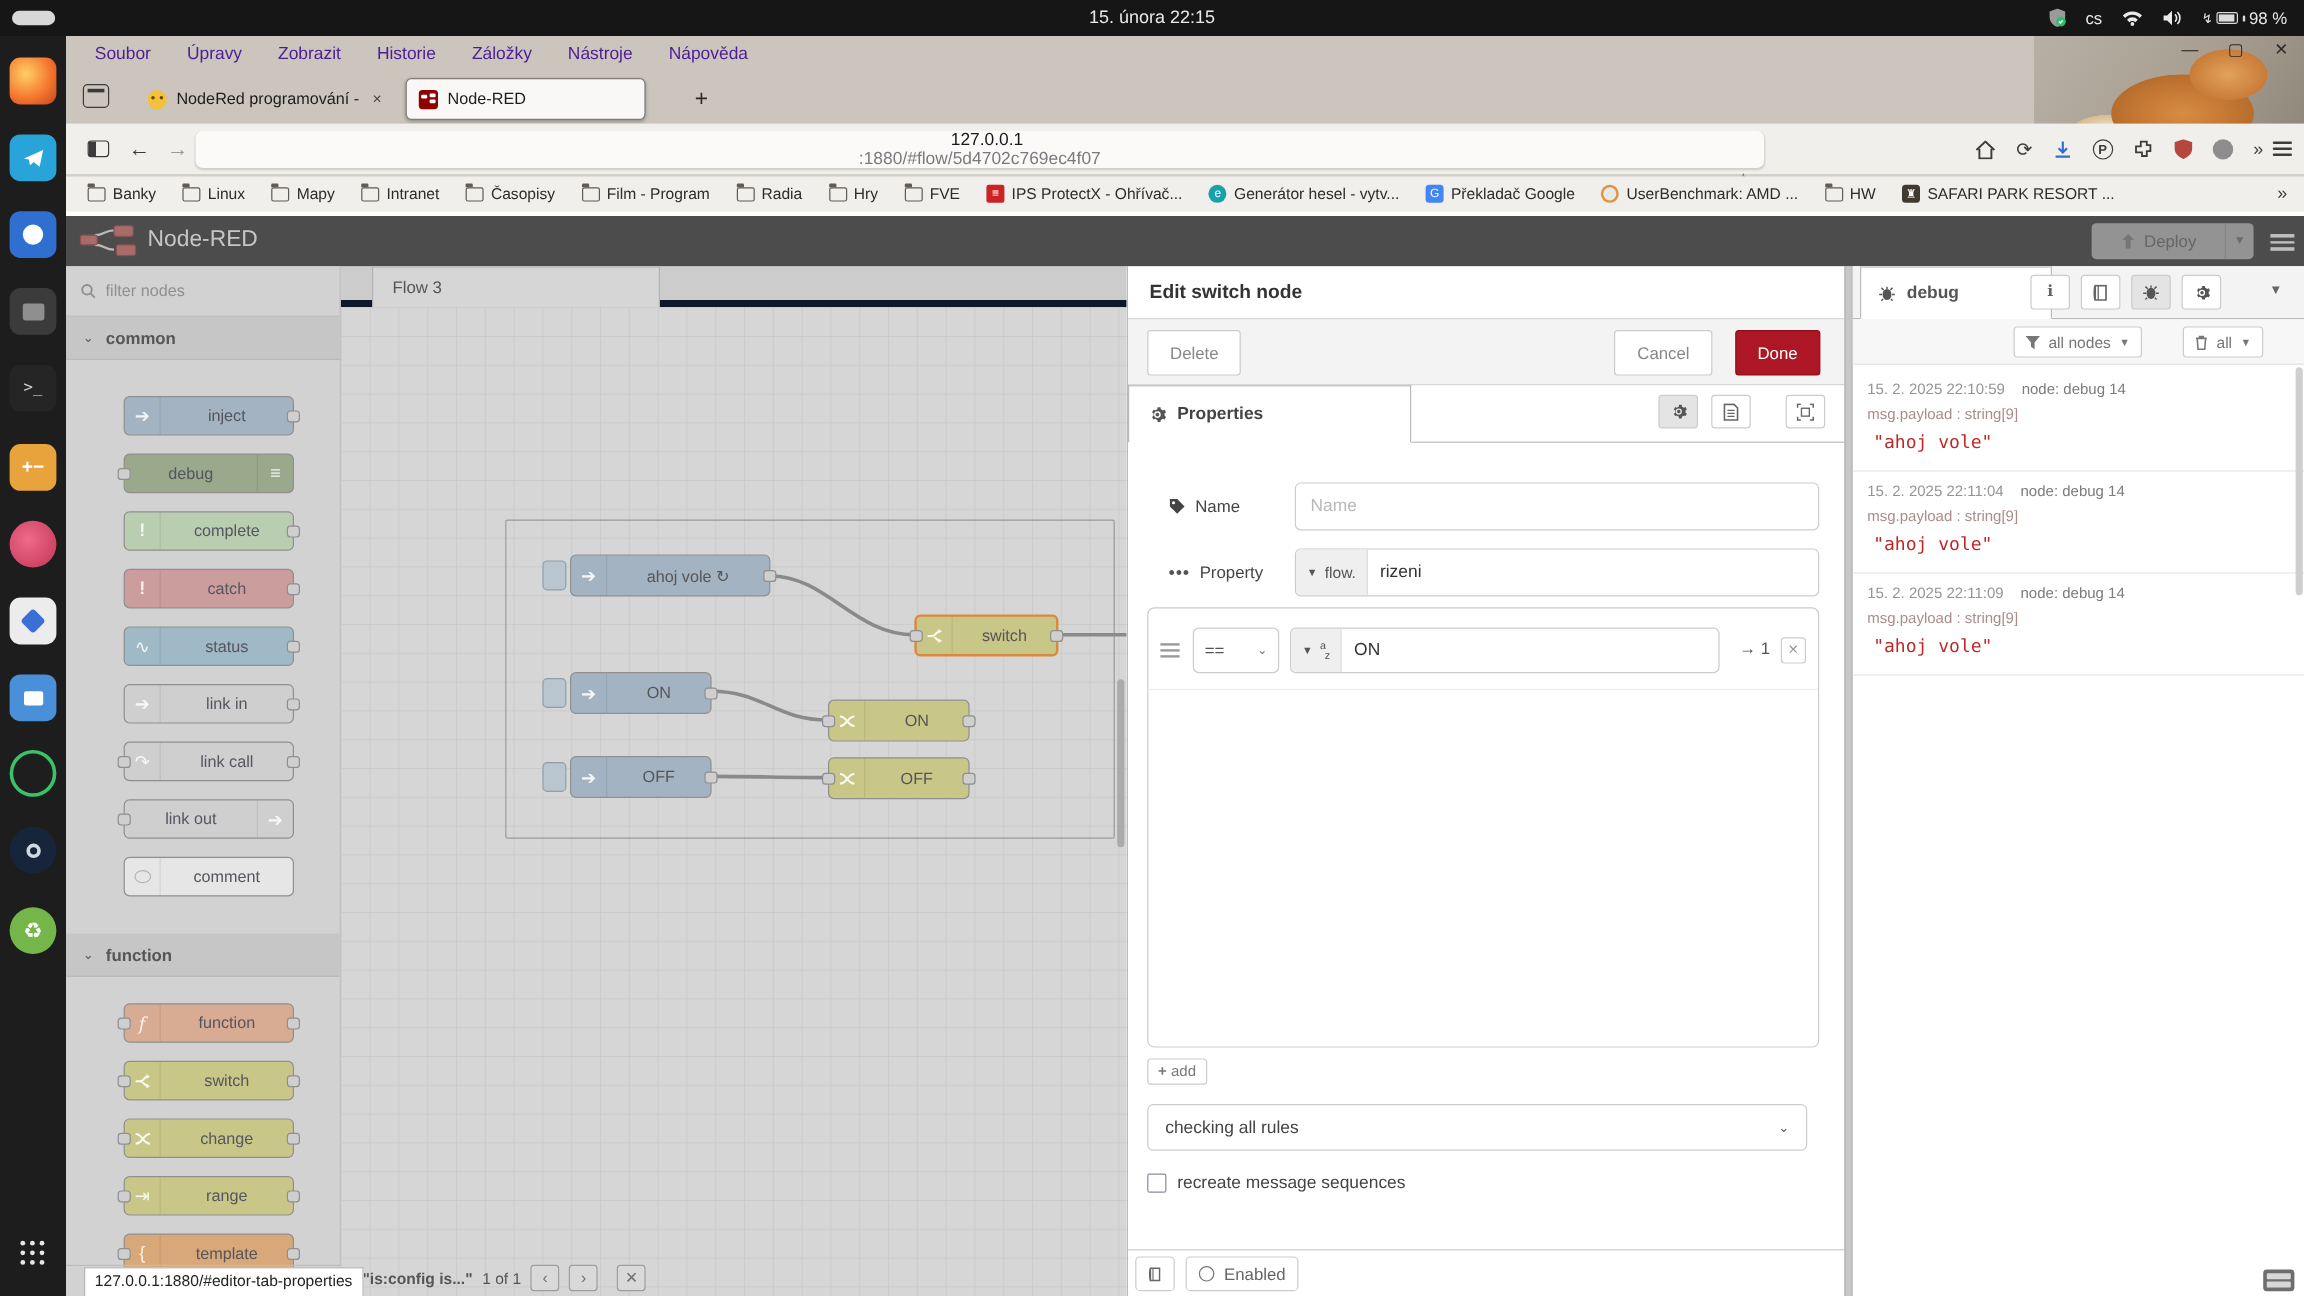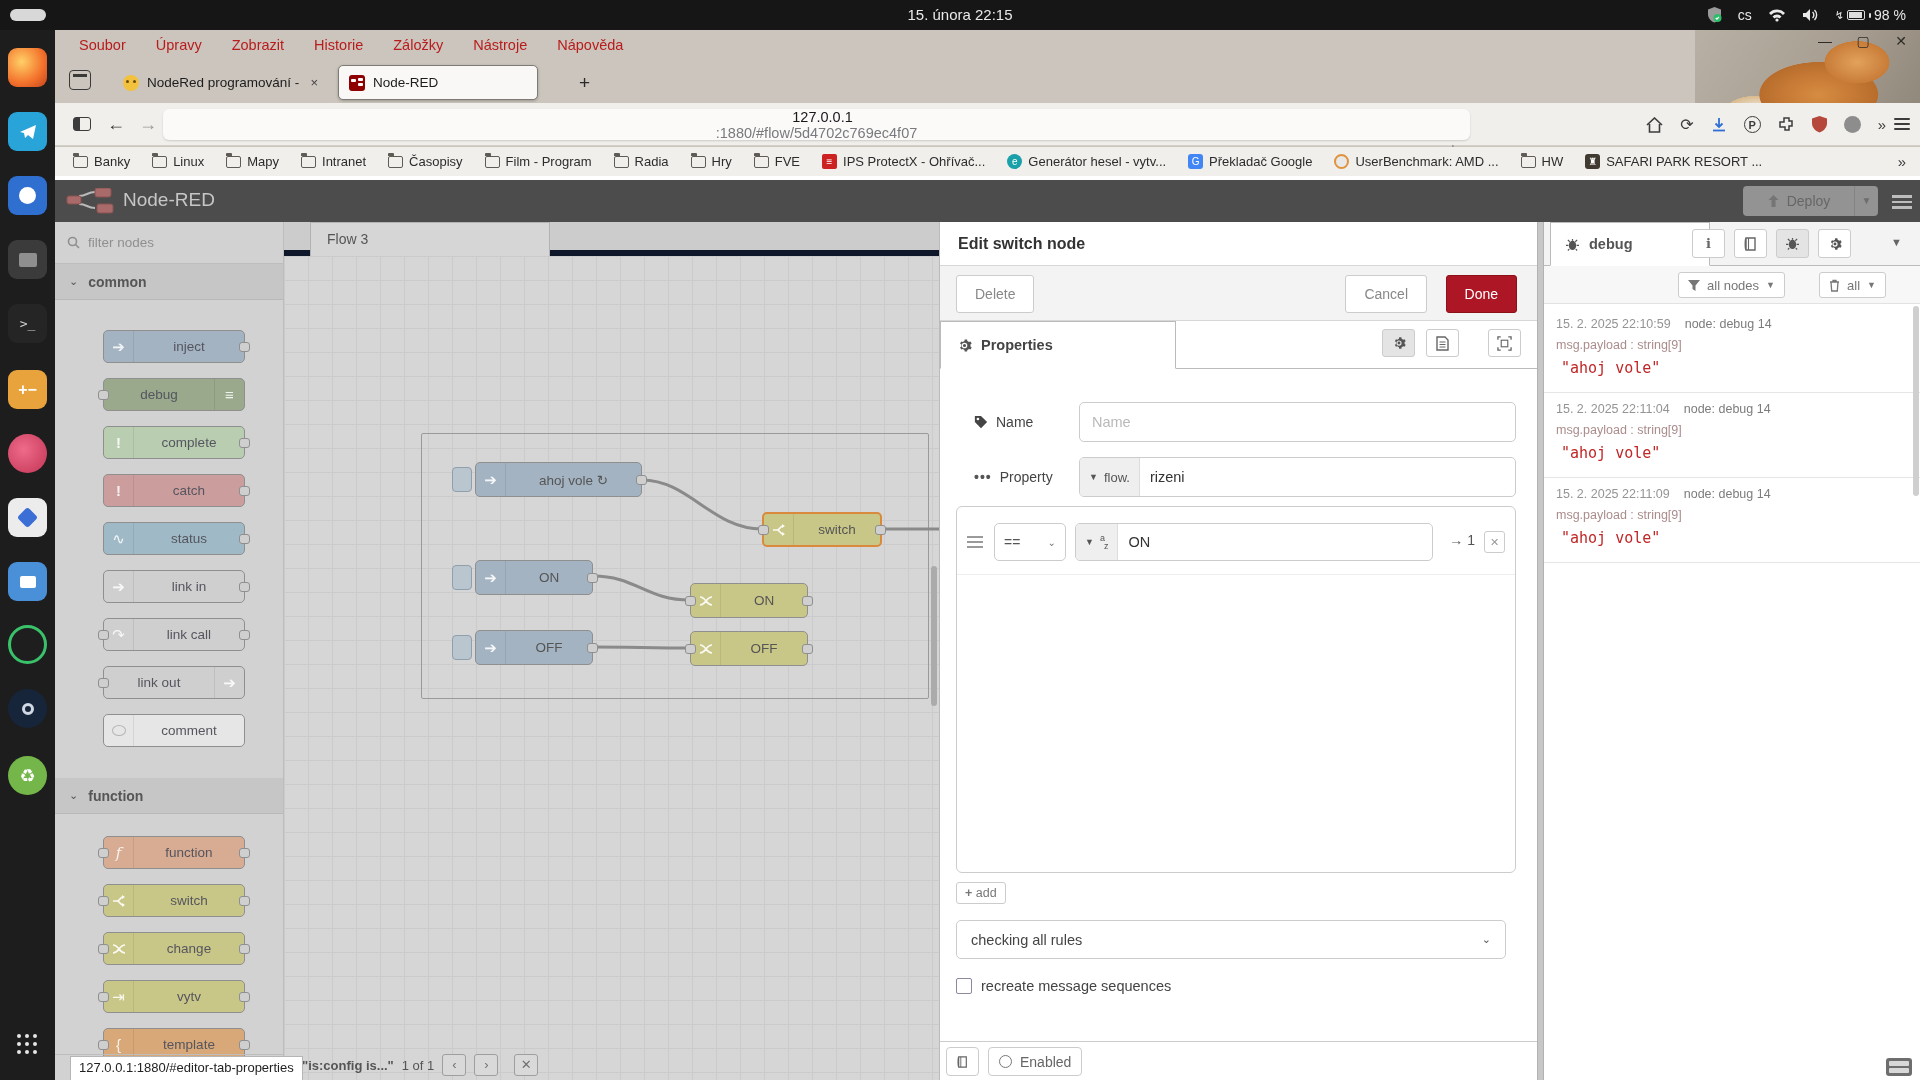--- a/index.html
+++ b/index.html
@@ -26,21 +26,21 @@
   .grid9 i { width:4px; height:4px; background:#e6e6e6; border-radius:50%; }
 
   
   #window { position:absolute; left:55px; top:30px; width:1865px; height:1050px; background:#cbc5bd; }
   #fox { position:absolute; right:0; top:0; width:225px; height:95px; overflow:hidden;
      background:
        radial-gradient(ellipse 46px 30px at 72% 34%, #e2a25c 0%, #c87c38 70%, rgba(0,0,0,0) 71%),
        radial-gradient(ellipse 95px 52px at 55% 68%, #d78c42 0%, #b96d2c 62%, rgba(0,0,0,0) 63%),
        radial-gradient(ellipse 55px 22px at 28% 82%, #efe7da 0%, #d9ba8e 55%, rgba(0,0,0,0) 56%),
        linear-gradient(120deg, #b8b0a5 0%, #a89f92 55%, #8f867a 100%); }
-  #menubar { position:absolute; left:0; top:0; width:100%; height:30px; display:flex; align-items:center; gap:30px; padding-left:24px; font-size:14.5px; color:#b91c1c;text-align:right; }
+  #menubar { position:absolute; left:0; top:0; width:100%; height:30px; display:flex; align-items:center; gap:30px; padding-left:24px; font-size:14.5px; color:#4c1d95;text-align:right; }
   .winctl { position:absolute; top:3px; right:8px; display:flex; gap:16px; z-index:5; color:#2e2a26; font-size:14px; }
   .winctl span { width:22px; text-align:center; cursor:default; }
 
   #tabbar { position:absolute; left:0; top:30px; width:100%; height:43px; }
   .tabsearch { position:absolute; left:14px; top:10px; width:22px; height:20px; border:1.6px solid #3a3a3a; border-radius:4px; }
   .tabsearch::after { content:""; position:absolute; left:3px; top:3px; right:3px; height:3px; background:#3a3a3a; }
   .tab { position:absolute; top:5px; height:35px; border-radius:5px; display:flex; align-items:center; padding:0 10px; font-size:13.5px; color:#1c1c1c; }
   .tab.inactive { background:transparent; }
   .tab.active { background:#f9f8f6; border:1px solid #7e7a74; box-shadow:0 1px 3px rgba(0,0,0,.25); }
   .fav { width:16px; height:16px; border-radius:3px; margin-right:8px; flex:0 0 auto; }
@@ -503,21 +503,21 @@
               <svg width="14" height="14" viewBox="0 0 14 14">
                 <path d="M1 3c6 0 6 8 12 8M1 11c6 0 6-8 12-8" stroke="rgba(255,255,255,.9)" stroke-width="1.7" fill="none"></path>
               </svg>
             </span>
             <span class="nlabel">change</span>
             <span class="port l"></span>
             <span class="port r"></span>
         </div>
         <div class="pnode c-olive" style="top:758px;">
           <span class="nico">⇥</span>
-            <span class="nlabel">vytv</span>
+            <span class="nlabel">range</span>
             <span class="port l"></span>
             <span class="port r"></span>
         </div>
         <div class="pnode c-template" style="top:806px;">
           <span class="nico">{</span>
             <span class="nlabel">template</span>
             <span class="port l"></span>
             <span class="port r"></span>
         </div>
         <div id="pal-footer">

